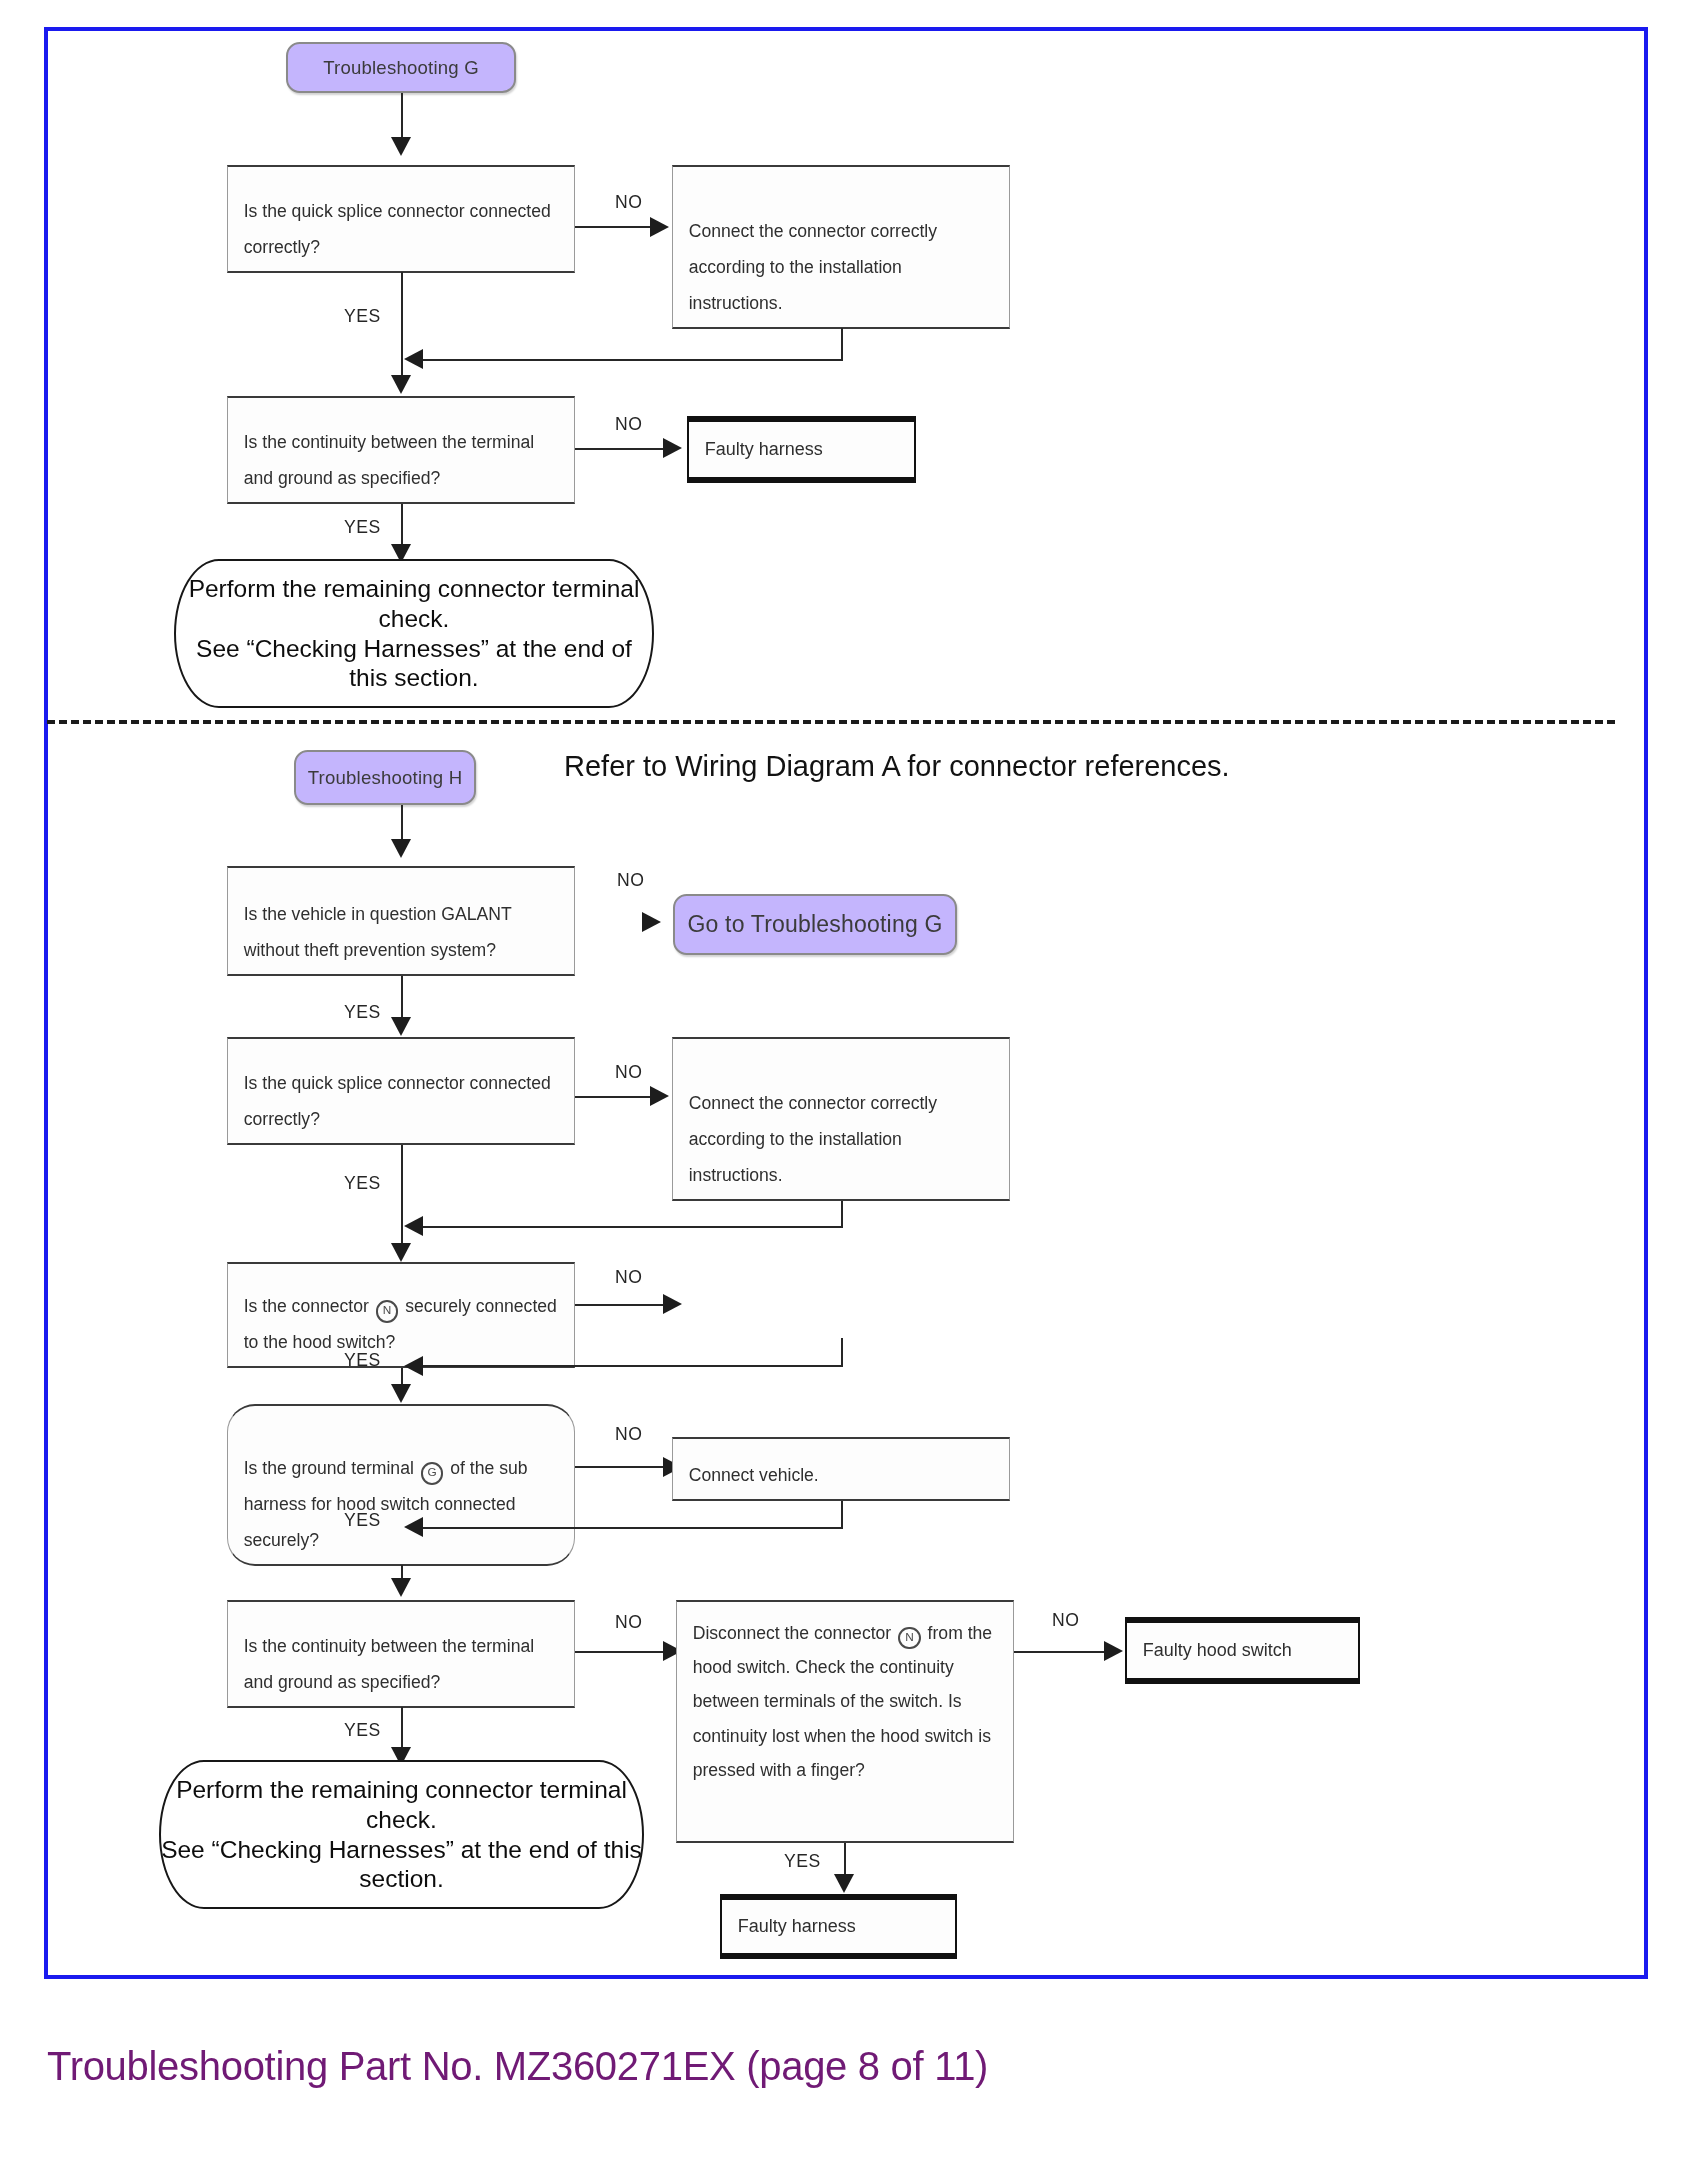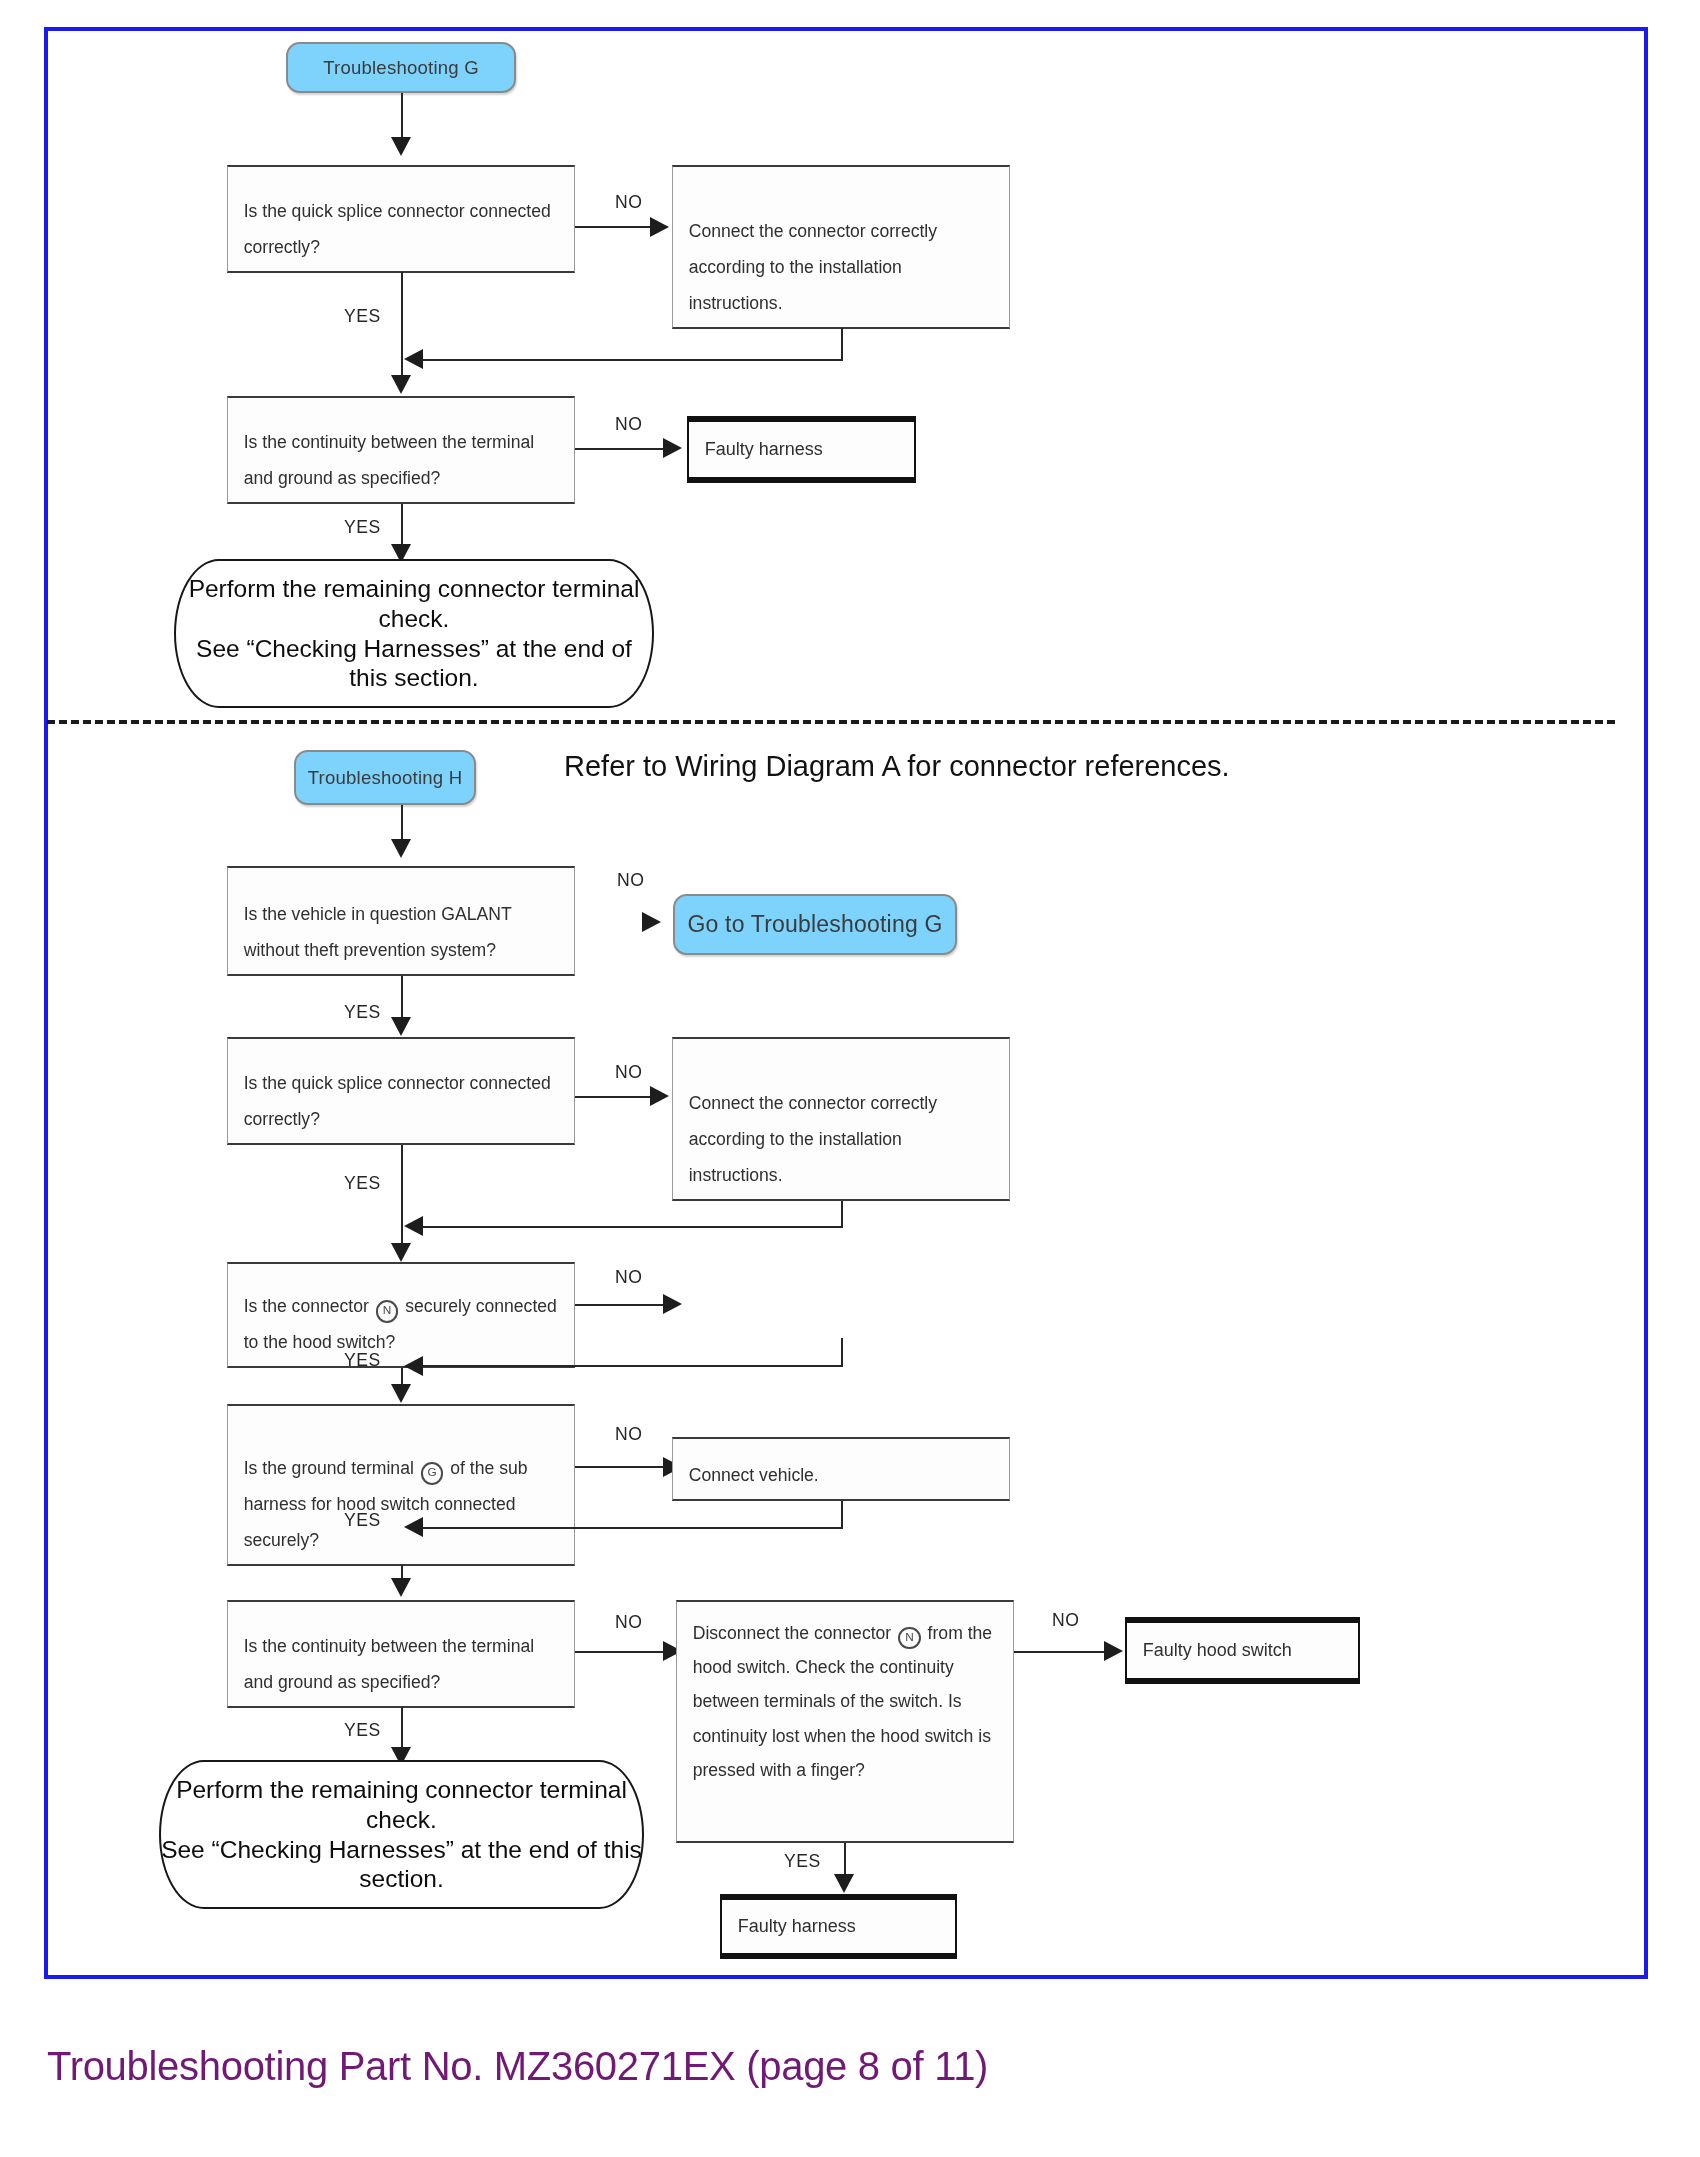--- a/index.html
+++ b/index.html
@@ -40,21 +40,21 @@
     box-sizing: border-box;
     background: #fdfdfd;
     display: flex;
     align-items: center;
   }
 
   
   .term {
     border: 2px solid #8a8a8a;
     border-radius: 13.7px;
-    background: #7dd3fc;
+    background: #c4b5fd;
     justify-content: center;
     box-shadow: 1px 2px 2px rgba(0,0,0,0.18);
   }
   .term .txt {
     font-size: 18.6px;
     color: #3b3b3b;
     letter-spacing: 0.2px;
     white-space: nowrap;
   }
 
@@ -293,21 +293,21 @@
 
 
   <div class="vline" style="left:841px; top:1338px; height:29px;"></div>
   <div class="hline" style="left:416px; top:1365px; width:427px;"></div>
   <div class="arrow-l" style="left:404px; top:1356px;"></div>
 
   <div class="blabel" style="left:344px; top:1350px;">YES</div>
   <div class="vline" style="left:401px; top:1368px; height:25.5px;"></div>
   <div class="arrow-d" style="left:391px; top:1384px;"></div>
 
-  <div class="node proc" style="left:227px; top:1404px; width:348px; height:162px;">
+  <div class="node proc" style="left:227px; top:1404px; width:348px; height:162px;border-radius:28px;">
     <span class="txt">
       <span>Is the ground terminal</span>
       <span class="cref">G</span>
       <span>of the sub harness for hood switch connected securely?</span>
     </span>
   </div>
 
   <div class="blabel" style="left:615px; top:1424px;">NO</div>
   <div class="hline" style="left:575px; top:1466px; width:96px;"></div>
   <div class="arrow-r" style="left:663px; top:1457px;"></div>

